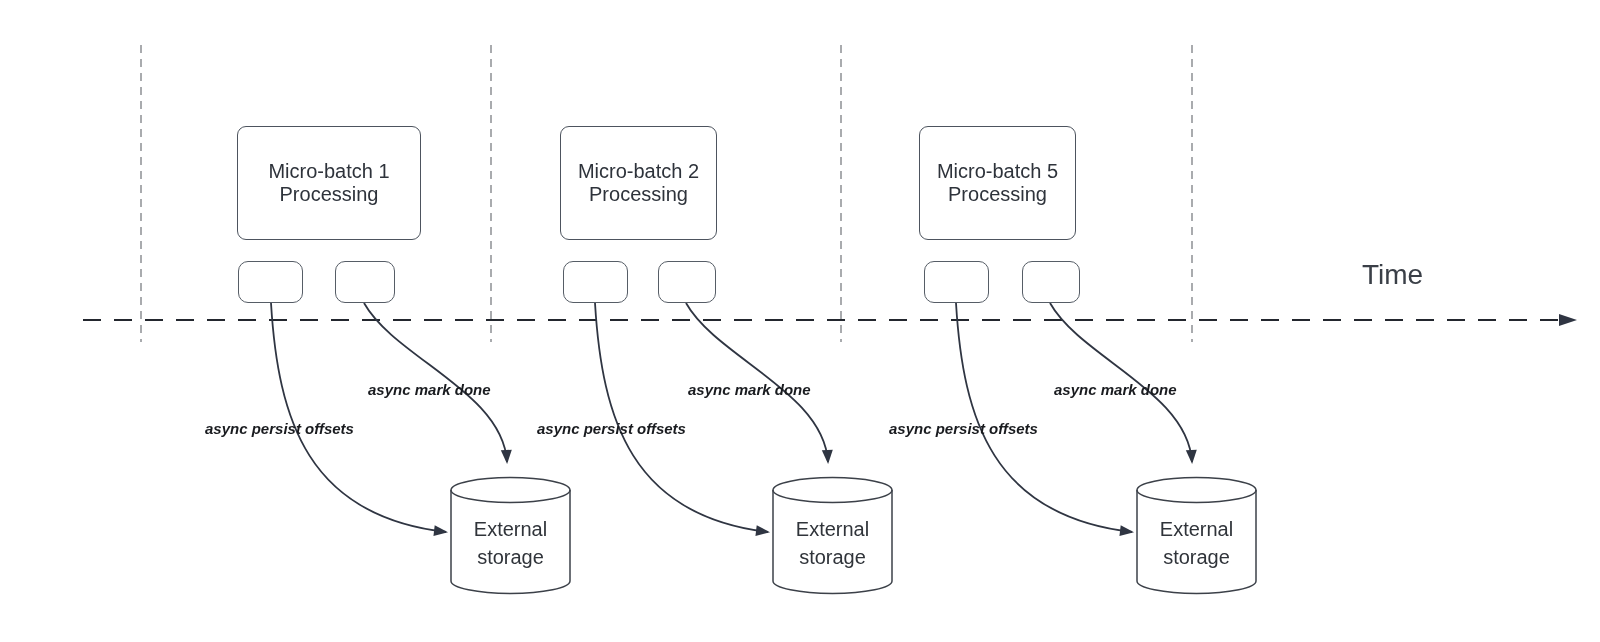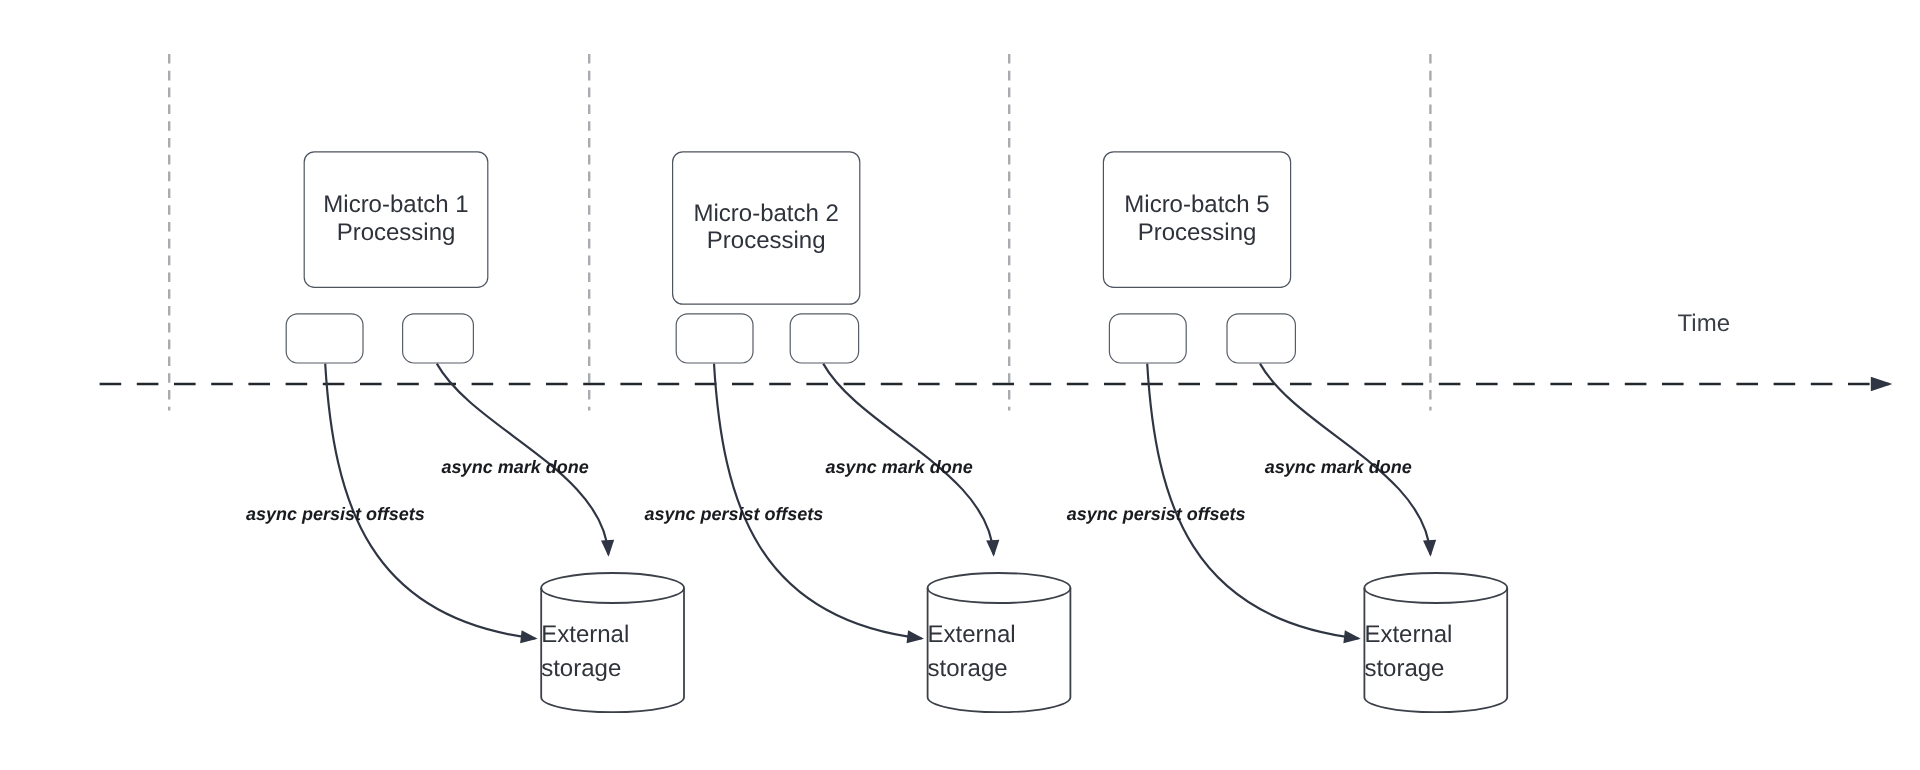--- a/index.html
+++ b/index.html
@@ -37,30 +37,29 @@
     position: absolute;
     font-size: 15px;
     font-weight: bold;
     color: #191b1f;
     white-space: nowrap;
     font-style: italic;
   }
   .storage-label {
     position: absolute;
     width: 119px;
-    text-align: left;
+    text-align: center;
     color: #30343a;
     font-size: 20px;
     line-height: 28px;
   }
   .time-label {
     position: absolute;
     color: #3a3f47;
-    font-size: 20px;
-    margin-left: 36px;
+    font-size: 28px;
   }
 </style>
 </head>
 <body>
 
 <div class="canvas">
 
   <svg class="layer" width="1600" height="642" viewBox="0 0 1600 642">
     <defs>
       <marker id="arrow" markerUnits="userSpaceOnUse" markerWidth="16" markerHeight="13" refX="13" refY="6.5" orient="auto">
@@ -98,36 +97,36 @@
         <path d="M773,490 A59.5,12.5 0 0 1 892,490 L892,581 A59.5,12.5 0 0 1 773,581 Z"></path>
         <path d="M773,490 A59.5,12.5 0 0 0 892,490" fill="none"></path>
       </g>
       <g>
         <path d="M1137,490 A59.5,12.5 0 0 1 1256,490 L1256,581 A59.5,12.5 0 0 1 1137,581 Z"></path>
         <path d="M1137,490 A59.5,12.5 0 0 0 1256,490" fill="none"></path>
       </g>
     </g>
   </svg>
 
-  <div class="mb-box" style="left:237px; top:126px; width:154px; height:114px;margin-left:16px;">
+  <div class="mb-box" style="left:237px; top:126px; width:184px; height:114px;">
     <div>
       <span>Micro-batch 1</span><br>
       <span>Processing</span>
     </div>
   </div>
   <div class="task-box" style="left:238px; top:261px; width:65px; height:42px;"></div>
   <div class="task-box" style="left:335px; top:261px; width:60px; height:42px;"></div>
   <div class="edge-label" style="left:205px; top:420px;">async persist offsets</div>
   <div class="edge-label" style="left:368px; top:381px;">async mark done</div>
   <div class="storage-label" style="left:451px; top:515px;">
     <span>External</span><br>
     <span>storage</span>
   </div>
 
-  <div class="mb-box" style="left:560px; top:126px; width:157px; height:128px;">
+  <div class="mb-box" style="left:560px; top:126px; width:157px; height:114px;">
     <div>
       <span>Micro-batch 2</span><br>
       <span>Processing</span>
     </div>
   </div>
   <div class="task-box" style="left:563px; top:261px; width:65px; height:42px;"></div>
   <div class="task-box" style="left:658px; top:261px; width:58px; height:42px;"></div>
   <div class="edge-label" style="left:537px; top:420px;">async persist offsets</div>
   <div class="edge-label" style="left:688px; top:381px;">async mark done</div>
   <div class="storage-label" style="left:773px; top:515px;">

